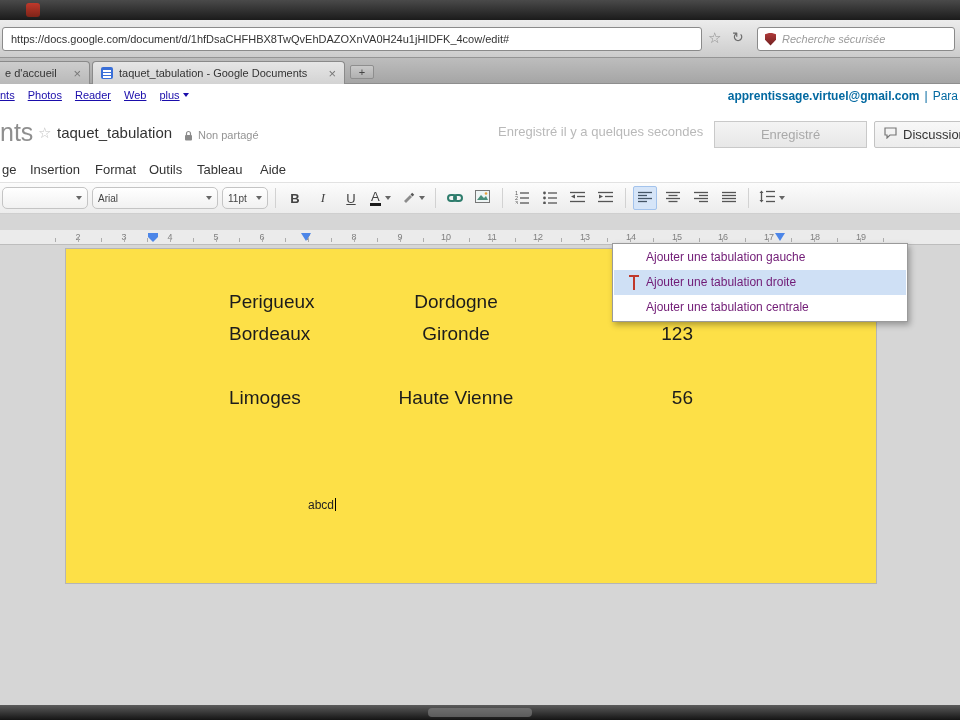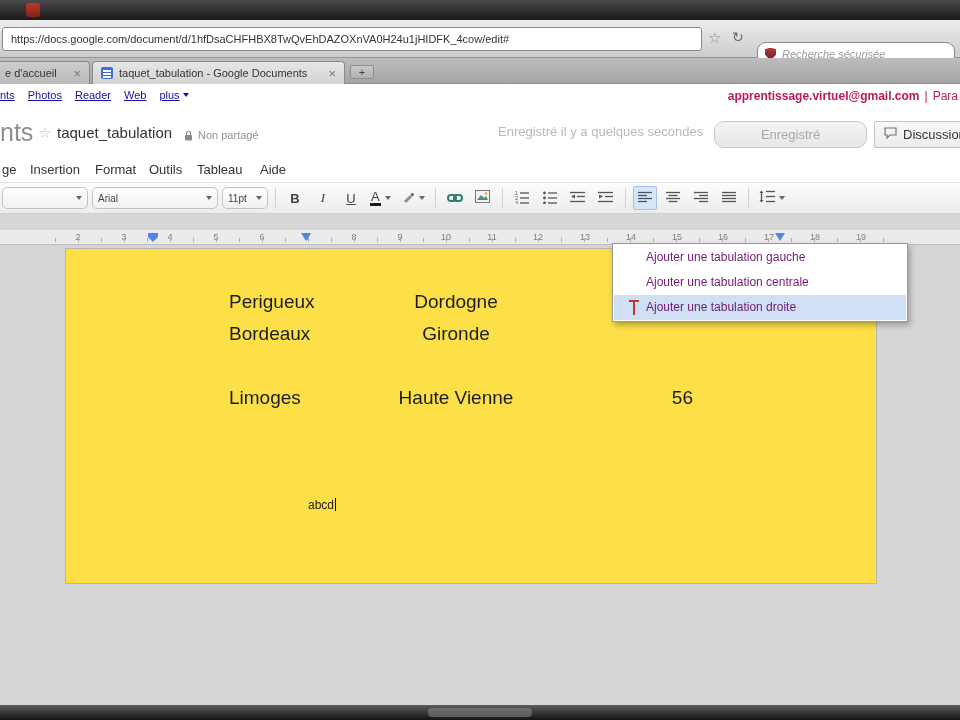--- a/index.html
+++ b/index.html
@@ -17,22 +17,22 @@
 
   
   .navbar { position:absolute; left:0; top:20px; width:960px; height:38px;
     background:linear-gradient(#ececec,#cccccc); border-bottom:1px solid #949494; }
   .url-field { position:absolute; left:2px; top:7px; width:700px; height:24px;
     background:#fff; border:1px solid #8a8a8a; border-radius:3px;
     font-size:11px; color:#333; line-height:22px; padding:0 8px;
     white-space:nowrap; overflow:hidden; }
   .star-icon { position:absolute; left:708px; top:10px; font-size:15px; color:#8d8d8d; line-height:1; }
   .reload-icon { position:absolute; left:732px; top:10px; font-size:14px; color:#6b6b6b; line-height:1; }
-  .search-field { position:absolute; left:757px; top:22px; width:198px; height:24px;
-    background:#fff; border:1px solid #8a8a8a; border-radius:9px;
+  .search-field { position:absolute; left:757px; top:7px; width:198px; height:24px;
+    background:#fff; border:1px solid #8a8a8a; border-radius:3px;
     display:flex; align-items:center; gap:6px; padding:0 7px; }
   .shield-icon { width:11px; height:13px; flex:0 0 auto;
     background:linear-gradient(#b03a3a,#6e1f1f);
     clip-path:polygon(50% 0,100% 14%,100% 55%,50% 100%,0 55%,0 14%); }
   .search-placeholder { font-size:11px; font-style:italic; color:#9b9b9b; white-space:nowrap; }
 
   
   .tabstrip { position:absolute; left:0; top:58px; width:960px; height:26px;
     background:linear-gradient(#bdbdbd,#a5a5a5); border-bottom:1px solid #8e8e8e; }
   .tab { position:absolute; top:3px; height:23px; border:1px solid #8a8a8a; border-bottom:none;
@@ -49,34 +49,34 @@
   .new-tab { position:absolute; left:350px; top:7px; width:24px; height:14px;
     background:linear-gradient(#c9c9c9,#b0b0b0); border:1px solid #8e8e8e; border-radius:2px;
     font-size:11px; color:#444; text-align:center; line-height:12px; }
 
   
   .googlebar { position:absolute; left:0; top:84px; width:960px; height:24px; background:#fff; }
   .google-links { position:absolute; left:0; top:5px; display:flex; gap:13px; font-size:11px; }
   .glink { color:#1a0dab; text-decoration:underline; display:flex; align-items:center; gap:3px; }
   .glink-caret { width:0; height:0; border-left:3px solid transparent; border-right:3px solid transparent;
     border-top:4px solid #1a0dab; }
-  .google-account { position:absolute; right:2px; top:5px; font-size:12px; color:#be185d;
+  .google-account { position:absolute; right:2px; top:5px; font-size:12px; color:#0369a1;
     white-space:nowrap; display:flex; gap:5px; }
   .account-email { font-weight:bold; }
 
   
   .docsheader { position:absolute; left:0; top:108px; width:960px; height:50px; background:#fff; }
   .docs-logo { position:absolute; left:0; top:10px; font-size:25px; color:#8f8f8f; }
   .title-star { position:absolute; left:38px; top:17px; font-size:15px; color:#c2c2c2; line-height:1; }
   .doc-title { position:absolute; left:57px; top:16px; font-size:15px; color:#333; }
   .lock-icon { position:absolute; left:184px; top:19px; }
   .share-status { position:absolute; left:198px; top:21px; font-size:11px; color:#949494; }
   .save-status { position:absolute; left:498px; top:124px; font-size:13px; color:#b9b9b9; }
   .saved-button { position:absolute; left:714px; top:121px; width:153px; height:27px;
-    background:linear-gradient(#f4f4f4,#e7e7e7); border:1px solid #c9c9c9; border-radius:10px;
+    background:linear-gradient(#f4f4f4,#e7e7e7); border:1px solid #c9c9c9; border-radius:0;
     color:#a9a9a9; font-size:13px; text-align:center; line-height:25px; }
   .discussion-button { position:absolute; left:874px; top:121px; width:122px; height:27px;
     background:linear-gradient(#f8f8f8,#ececec); border:1px solid #c3c3c3; border-radius:2px;
     color:#333; font-size:13px; display:flex; align-items:center; gap:6px; padding:0 9px; }
   
   .save-status { top:124px; }
 
   
   .menubar { position:absolute; left:0; top:158px; width:960px; height:24px; background:#fff;
     font-size:13px; color:#333; }
@@ -432,39 +432,40 @@
 
 <div class="page">
   <div class="doc-row row-0">
     <span class="c1">Perigueux</span>
     <span class="c2">Dordogne</span>
     <span class="c3"></span>
   </div>
   <div class="doc-row row-1">
     <span class="c1">Bordeaux</span>
     <span class="c2">Gironde</span>
+    <span class="c3">123</span>
   </div>
   <div class="doc-row row-3">
     <span class="c1">Limoges</span>
     <span class="c2">Haute Vienne</span>
     <span class="c3">56</span>
   </div>
   <div class="typed-line">
     <span>abcd</span><span class="text-cursor"></span>
   </div>
 </div>
 
 <div class="context-menu">
   <div class="cm-item">
     <span class="cm-label">Ajouter une tabulation gauche</span>
   </div>
-  <div class="cm-item">
-    <span class="cm-label">Ajouter une tabulation centrale</span>
-  </div>
   <div class="cm-item selected">
     <span class="tab-red-icon"></span>
     <span class="cm-label">Ajouter une tabulation droite</span>
   </div>
+  <div class="cm-item">
+    <span class="cm-label">Ajouter une tabulation centrale</span>
+  </div>
 </div>
 
 <div class="taskbar">
   <div class="taskbar-blob"></div>
 </div>
 
 </body></html>

